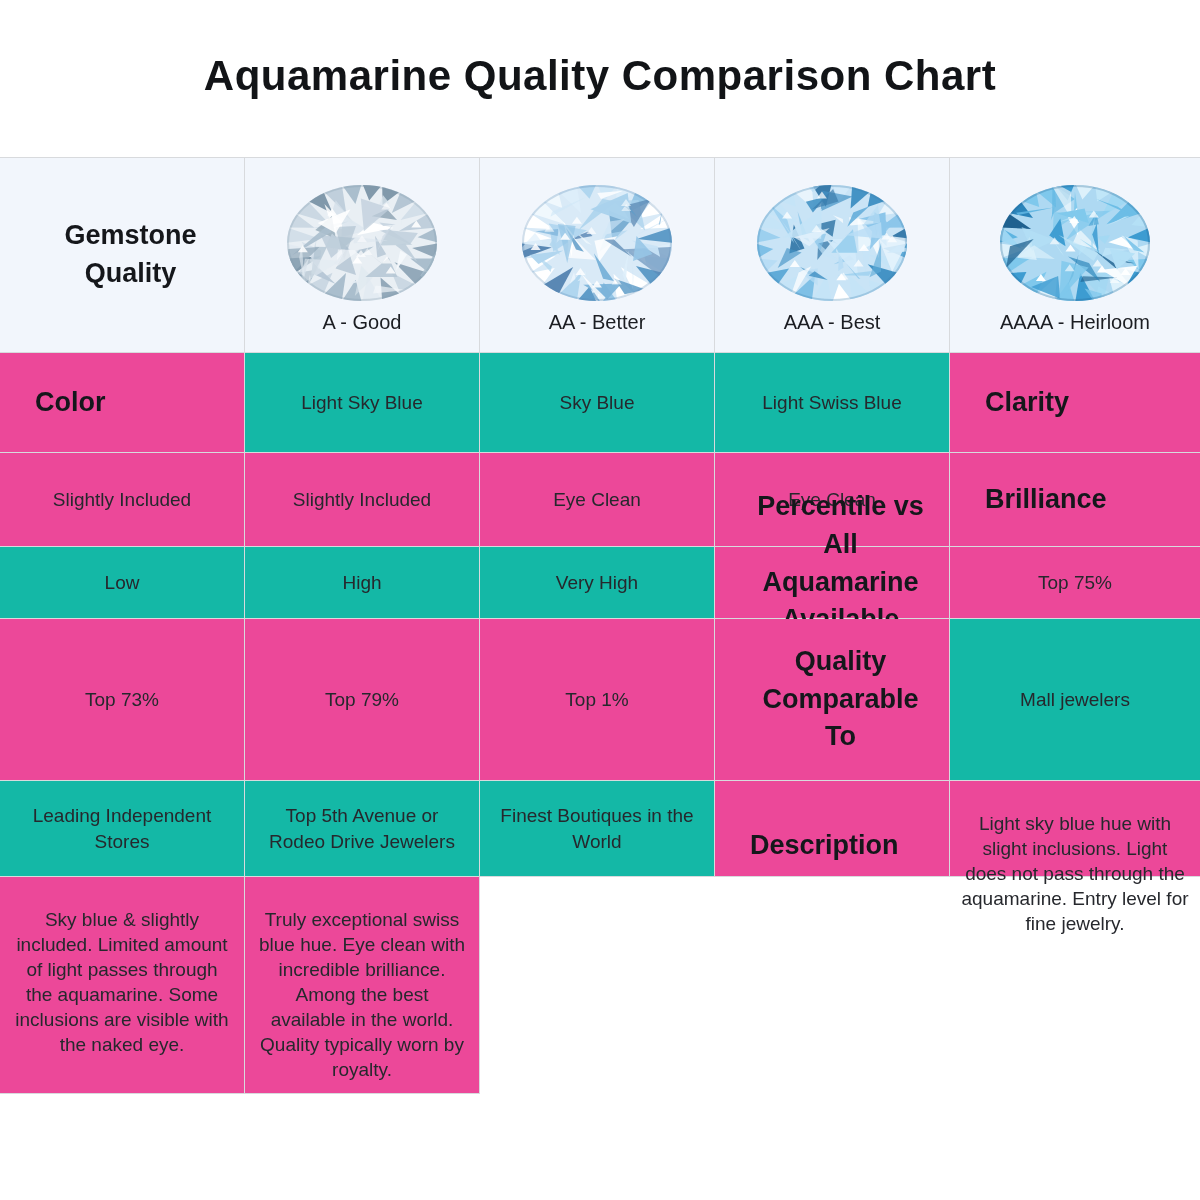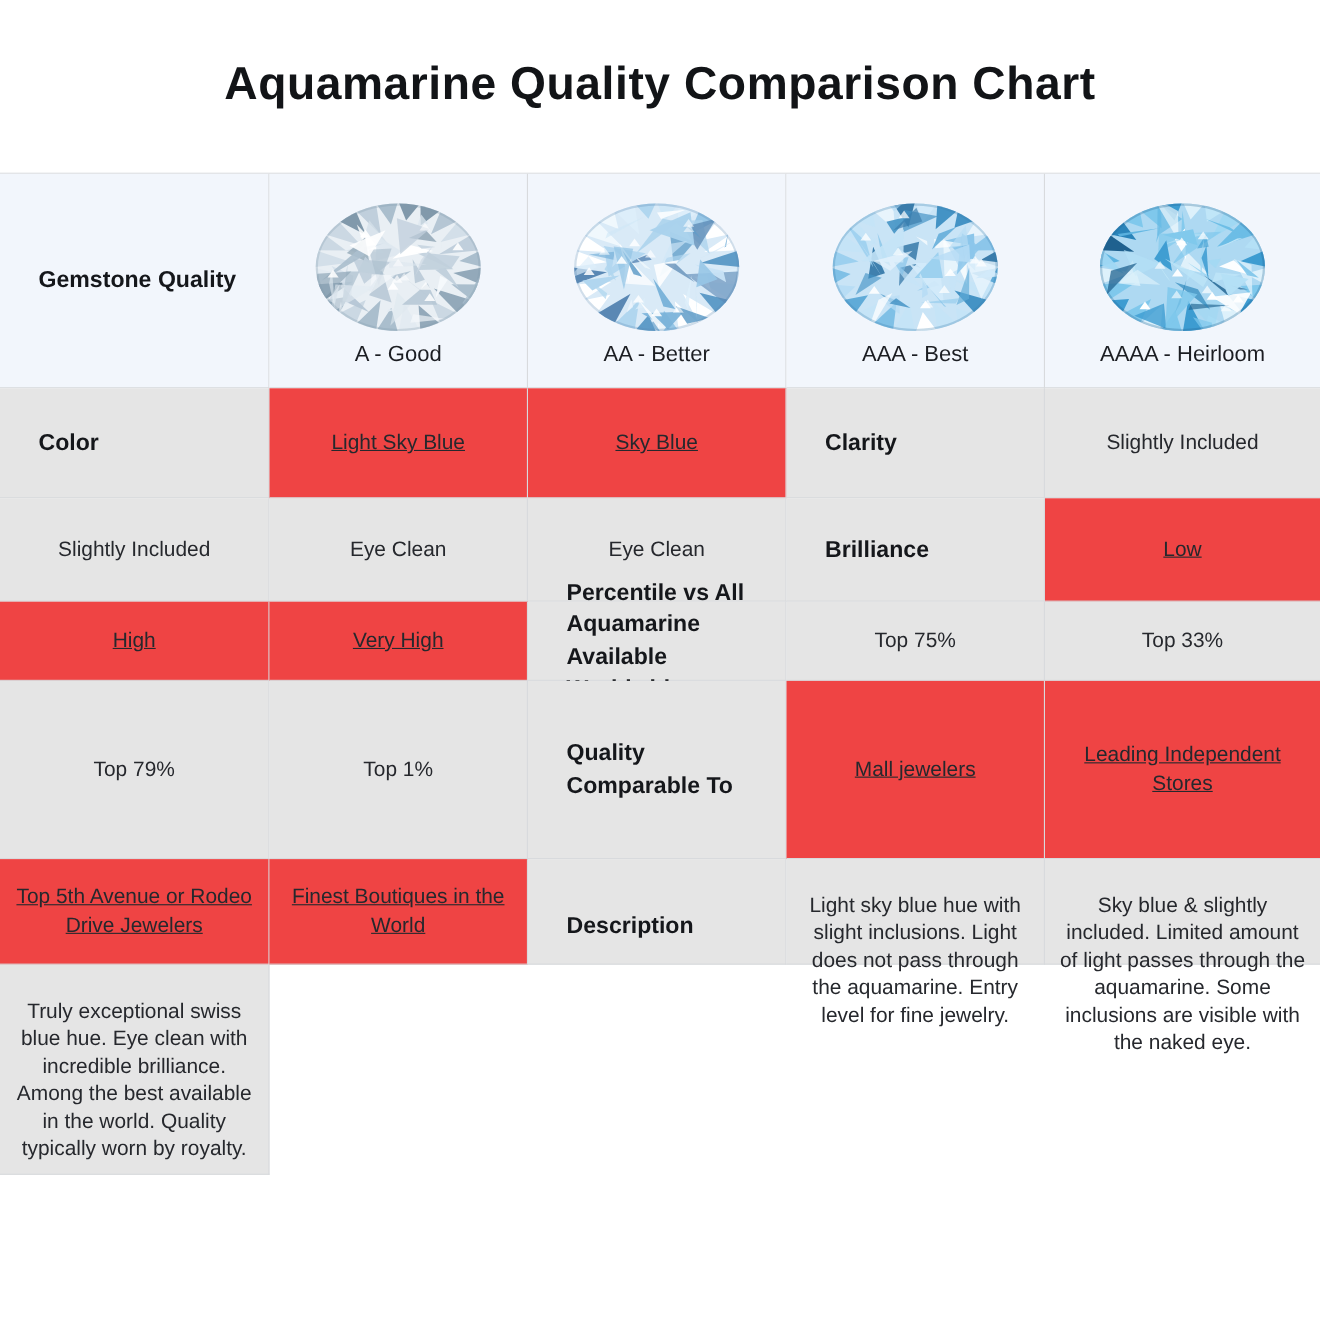--- a/index.html
+++ b/index.html
@@ -7,26 +7,26 @@
   .page{position:relative;width:1200px;height:937px;background:#ffffff;}
   .title{position:absolute;top:52px;left:0;width:1200px;text-align:center;
          font-size:42px;font-weight:700;color:#121417;letter-spacing:.5px;margin:0;}
   .table{position:absolute;top:157px;left:0;right:0;bottom:0;
          display:grid;
          grid-template-columns:245px 235px 235px 235px 250px;
          grid-template-rows:195px 100px 94px 72px 162px 96px auto;
          border-top:1px solid #d8dadd;}
   .cell{box-sizing:border-box;border-right:1px solid #d8dadd;border-bottom:1px solid #d8dadd;
         display:flex;align-items:center;justify-content:center;text-align:center;
-        font-size:19px;line-height:1.32;color:#26282d;padding:6px 12px;background:#e5e5e5;}
+        font-size:19px;line-height:1.32;color:#26282d;padding:6px 12px;background:#ec4899;}
   .cell:nth-child(5n){border-right:none;}
-  .label{justify-content:flex-start;text-align:left;padding:6px 18px 6px 35px;
-         font-size:21px;font-weight:600;color:#15171b;line-height:1.4;}
+  .label{justify-content:flex-start;text-align:center;padding:6px 18px 6px 35px;
+         font-size:27px;font-weight:600;color:#15171b;line-height:1.4;}
   .hdr{background:#f2f6fc;}
-  .stripe{background:#ef4444;text-decoration:underline;}
+  .stripe{background:#14b8a6;}
   .gem-cell{flex-direction:column;padding-top:14px;}
   .gem-wrap{width:156px;height:122px;display:block;}
   .grade-label{margin-top:5px;font-size:20px;color:#1b1d22;}
   .desc{align-items:flex-start;padding:30px 11px 10px 11px;}
   .desc-label{align-items:flex-start;padding-top:46px;}
 </style>
 </head>
 <body>
 
 <div class="page">
@@ -392,35 +392,36 @@
               <polygon points="96.8,28.5 101.8,35.5 91.8,35.5" fill="#ffffff" opacity="0.73"></polygon>
             </g>
             <ellipse cx="78" cy="61" rx="74" ry="57" fill="none" stroke="#1f618f" stroke-opacity="0.28" stroke-width="2"></ellipse>
           </svg></span>
       <span class="grade-label">AAAA - Heirloom</span>
     </div>
 
     <div class="cell label">Color</div>
     <div class="cell stripe">Light Sky Blue</div>
     <div class="cell stripe">Sky Blue</div>
+    <div class="cell stripe">Light Swiss Blue</div>
 
     <div class="cell label">Clarity</div>
     <div class="cell">Slightly Included</div>
     <div class="cell">Slightly Included</div>
     <div class="cell">Eye Clean</div>
     <div class="cell">Eye Clean</div>
 
     <div class="cell label">Brilliance</div>
     <div class="cell stripe">Low</div>
     <div class="cell stripe">High</div>
     <div class="cell stripe">Very High</div>
 
     <div class="cell label">Percentile vs All Aquamarine Available Worldwide</div>
     <div class="cell">Top 75%</div>
-    <div class="cell">Top 33%</div>
+    <div class="cell">Top 73%</div>
     <div class="cell">Top 79%</div>
     <div class="cell">Top 1%</div>
 
     <div class="cell label">Quality Comparable To</div>
     <div class="cell stripe">Mall jewelers</div>
     <div class="cell stripe">Leading Independent Stores</div>
     <div class="cell stripe">Top 5th Avenue or Rodeo Drive Jewelers</div>
     <div class="cell stripe">Finest Boutiques in the World</div>
 
     <div class="cell label desc-label">Description</div>

